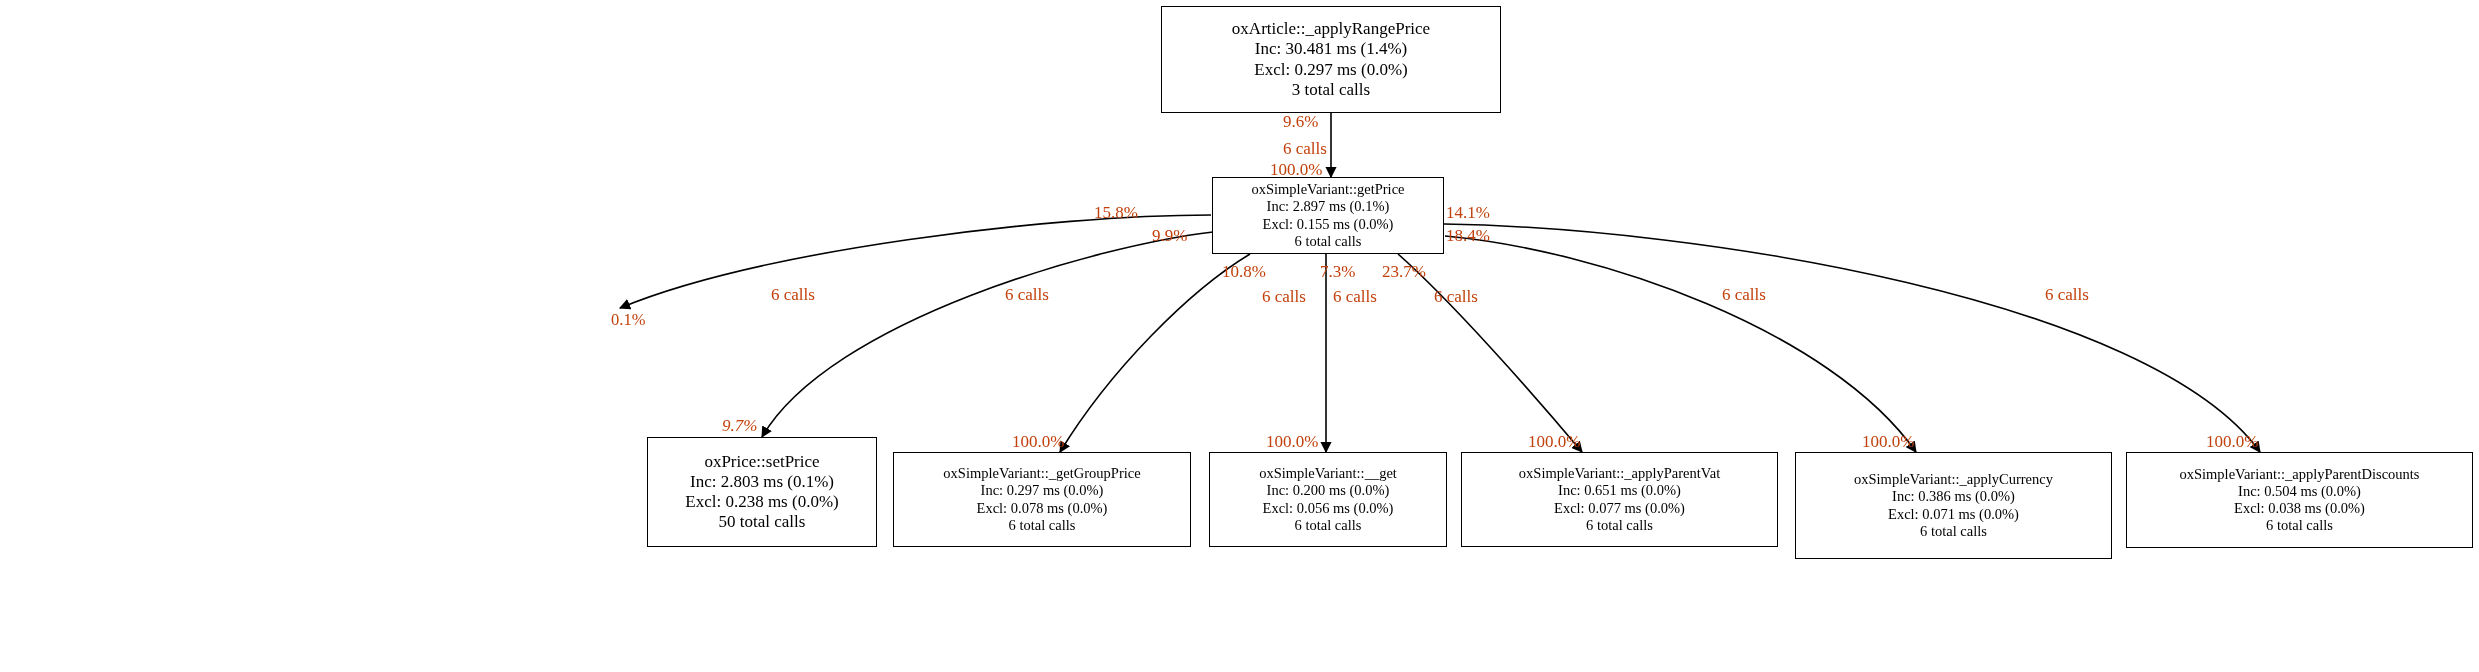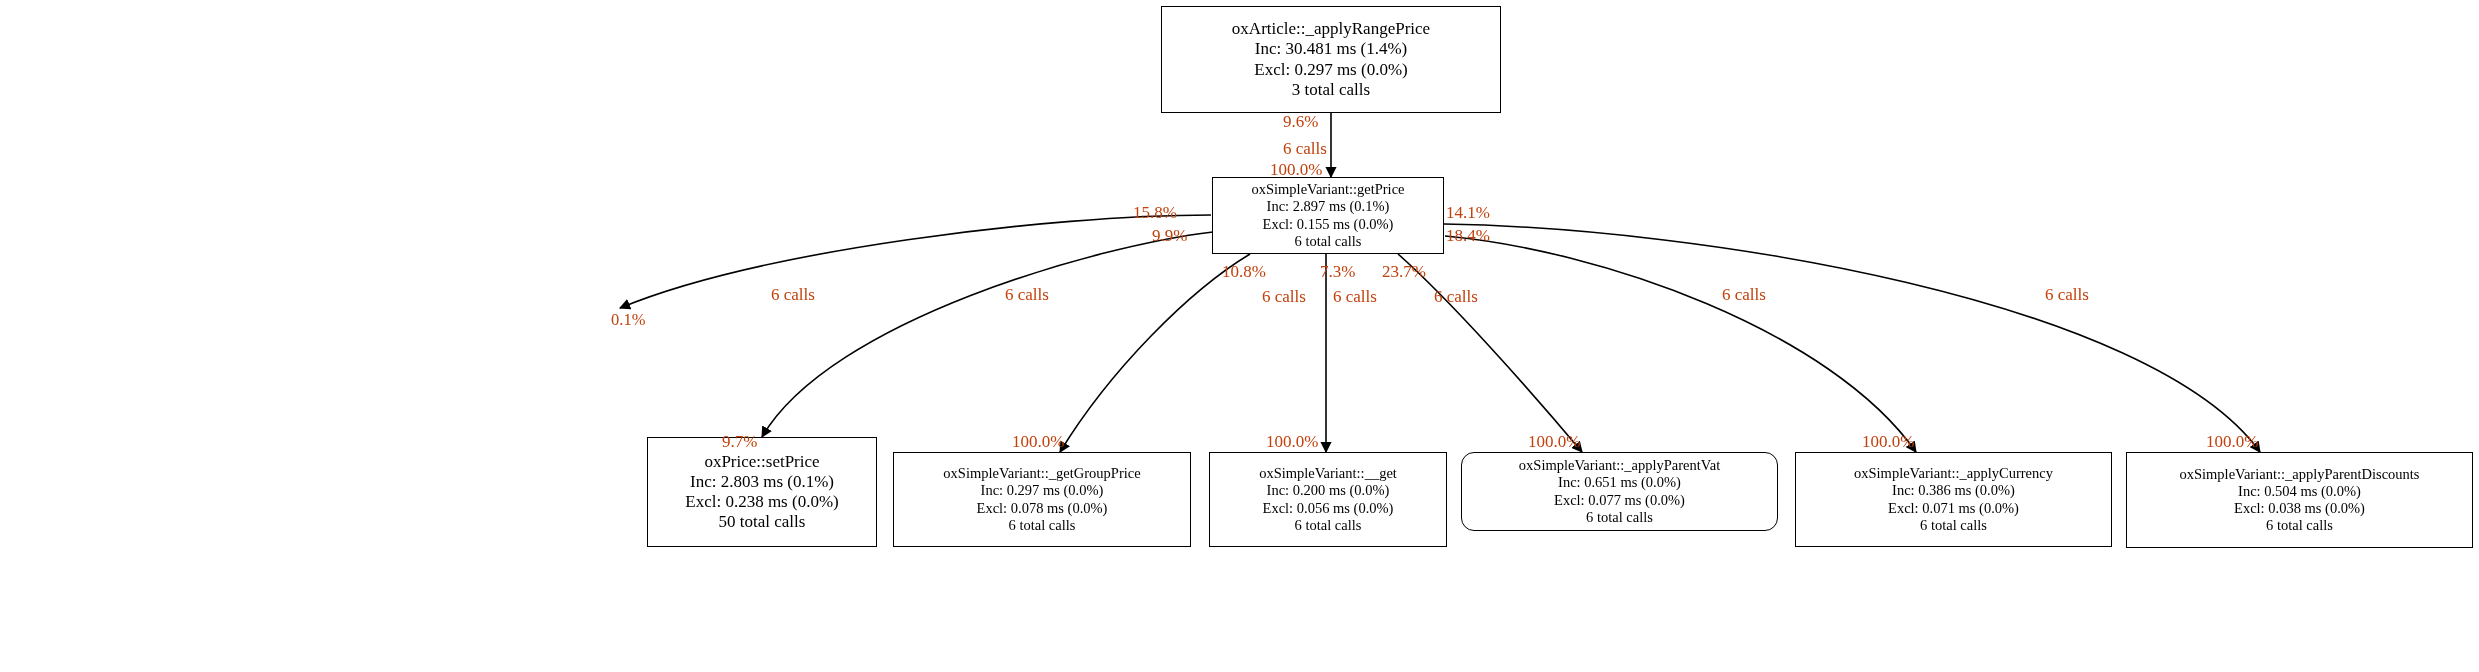--- a/index.html
+++ b/index.html
@@ -98,64 +98,64 @@
     <span class="l">6 total calls</span>
   </div>
 
   <div class="node small" style="left:1209px; top:452px; width:238px; height:95px;">
     <span class="l">oxSimpleVariant::__get</span>
     <span class="l">Inc: 0.200 ms (0.0%)</span>
     <span class="l">Excl: 0.056 ms (0.0%)</span>
     <span class="l">6 total calls</span>
   </div>
 
-  <div class="node small" style="left:1461px; top:452px; width:317px; height:79px;border-radius:13px;">
+  <div class="node small" style="left:1461px; top:452px; width:317px; height:95px;">
     <span class="l">oxSimpleVariant::_applyParentVat</span>
     <span class="l">Inc: 0.651 ms (0.0%)</span>
     <span class="l">Excl: 0.077 ms (0.0%)</span>
     <span class="l">6 total calls</span>
   </div>
 
-  <div class="node small" style="left:1795px; top:452px; width:317px; height:95px;">
+  <div class="node small" style="left:1795px; top:452px; width:317px; height:107px;">
     <span class="l">oxSimpleVariant::_applyCurrency</span>
     <span class="l">Inc: 0.386 ms (0.0%)</span>
     <span class="l">Excl: 0.071 ms (0.0%)</span>
     <span class="l">6 total calls</span>
   </div>
 
   <div class="node small" style="left:2126px; top:452px; width:347px; height:96px;align-items:center;">
     <span class="l">oxSimpleVariant::_applyParentDiscounts</span>
     <span class="l">Inc: 0.504 ms (0.0%)</span>
     <span class="l">Excl: 0.038 ms (0.0%)</span>
     <span class="l">6 total calls</span>
   </div>
 
   <div class="elabel" style="left:1283px; top:112px;">9.6%</div>
   <div class="elabel" style="left:1283px; top:139px;">6 calls</div>
   <div class="elabel" style="left:1270px; top:160px;">100.0%</div>
 
-  <div class="elabel" style="left:1133px; top:203px;">15.8%</div>
+  <div class="elabel" style="left:1094px; top:203px;">15.8%</div>
   <div class="elabel" style="left:1152px; top:226px;">9.9%</div>
   <div class="elabel" style="left:1446px; top:203px;">14.1%</div>
   <div class="elabel" style="left:1446px; top:226px;">18.4%</div>
 
   <div class="elabel" style="left:1222px; top:262px;">10.8%</div>
   <div class="elabel" style="left:1320px; top:262px;">7.3%</div>
   <div class="elabel" style="left:1382px; top:262px;">23.7%</div>
 
   <div class="elabel tiny" style="left:611px; top:310px;">0.1%</div>
 
   <div class="elabel" style="left:771px; top:285px;">6 calls</div>
   <div class="elabel" style="left:1005px; top:285px;">6 calls</div>
   <div class="elabel" style="left:1262px; top:287px;">6 calls</div>
   <div class="elabel" style="left:1333px; top:287px;">6 calls</div>
   <div class="elabel" style="left:1434px; top:287px;">6 calls</div>
   <div class="elabel" style="left:1722px; top:285px;">6 calls</div>
   <div class="elabel" style="left:2045px; top:285px;">6 calls</div>
 
-  <div class="elabel" style="left:722px; top:432px;">9.7%</div>
+  <div class="elabel" style="left:722px; top:416px;font-style:italic;">9.7%</div>
   <div class="elabel" style="left:1012px; top:432px;">100.0%</div>
   <div class="elabel" style="left:1266px; top:432px;">100.0%</div>
   <div class="elabel" style="left:1528px; top:432px;">100.0%</div>
   <div class="elabel" style="left:1862px; top:432px;">100.0%</div>
   <div class="elabel" style="left:2206px; top:432px;">100.0%</div>
 
 </div>
 
 </body></html>

